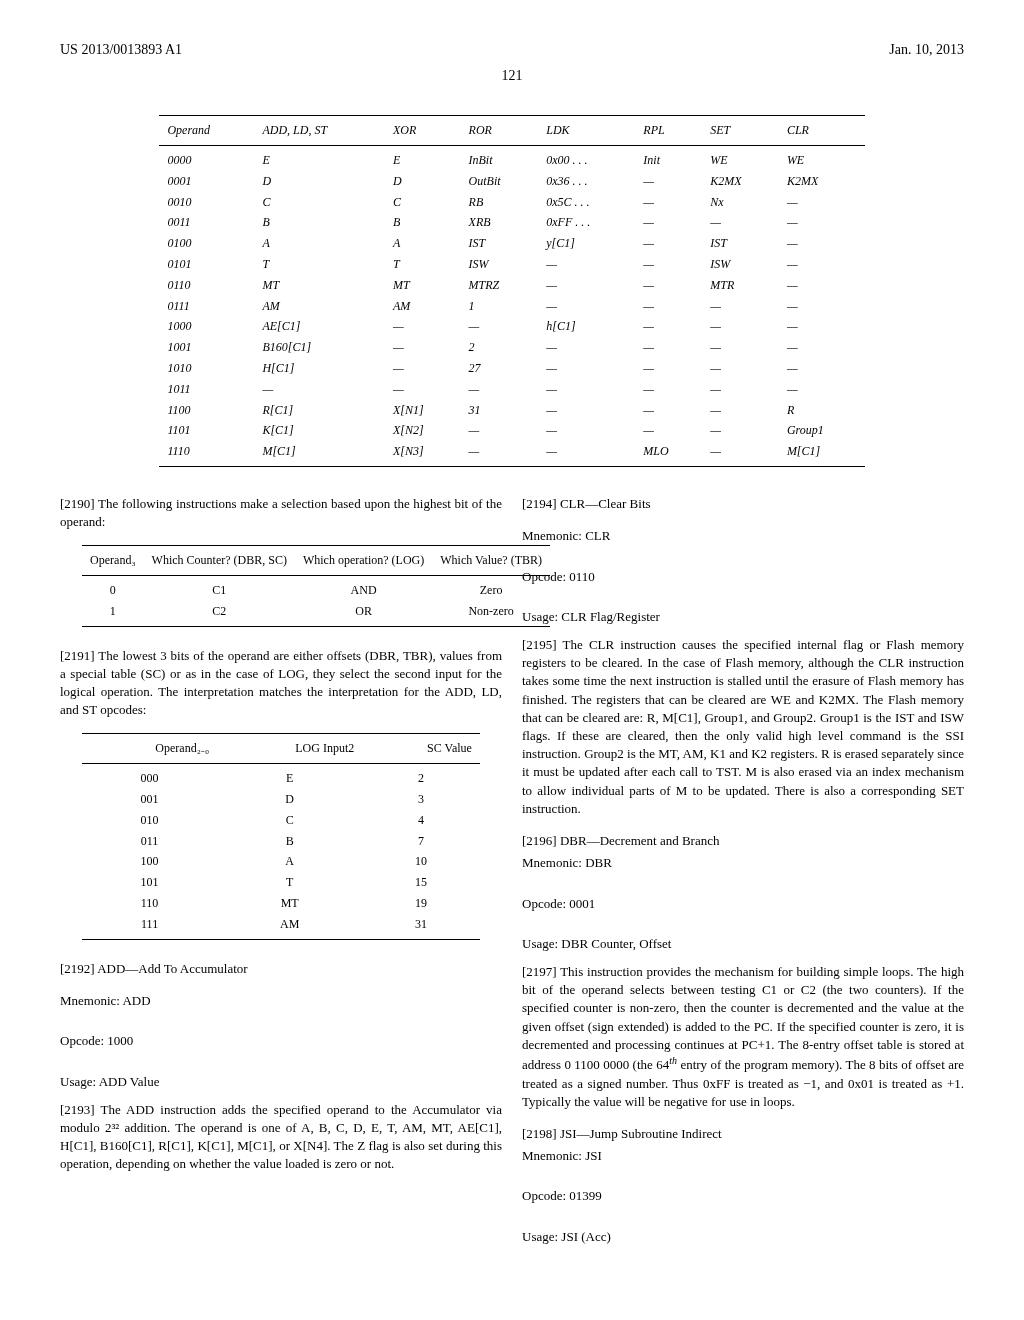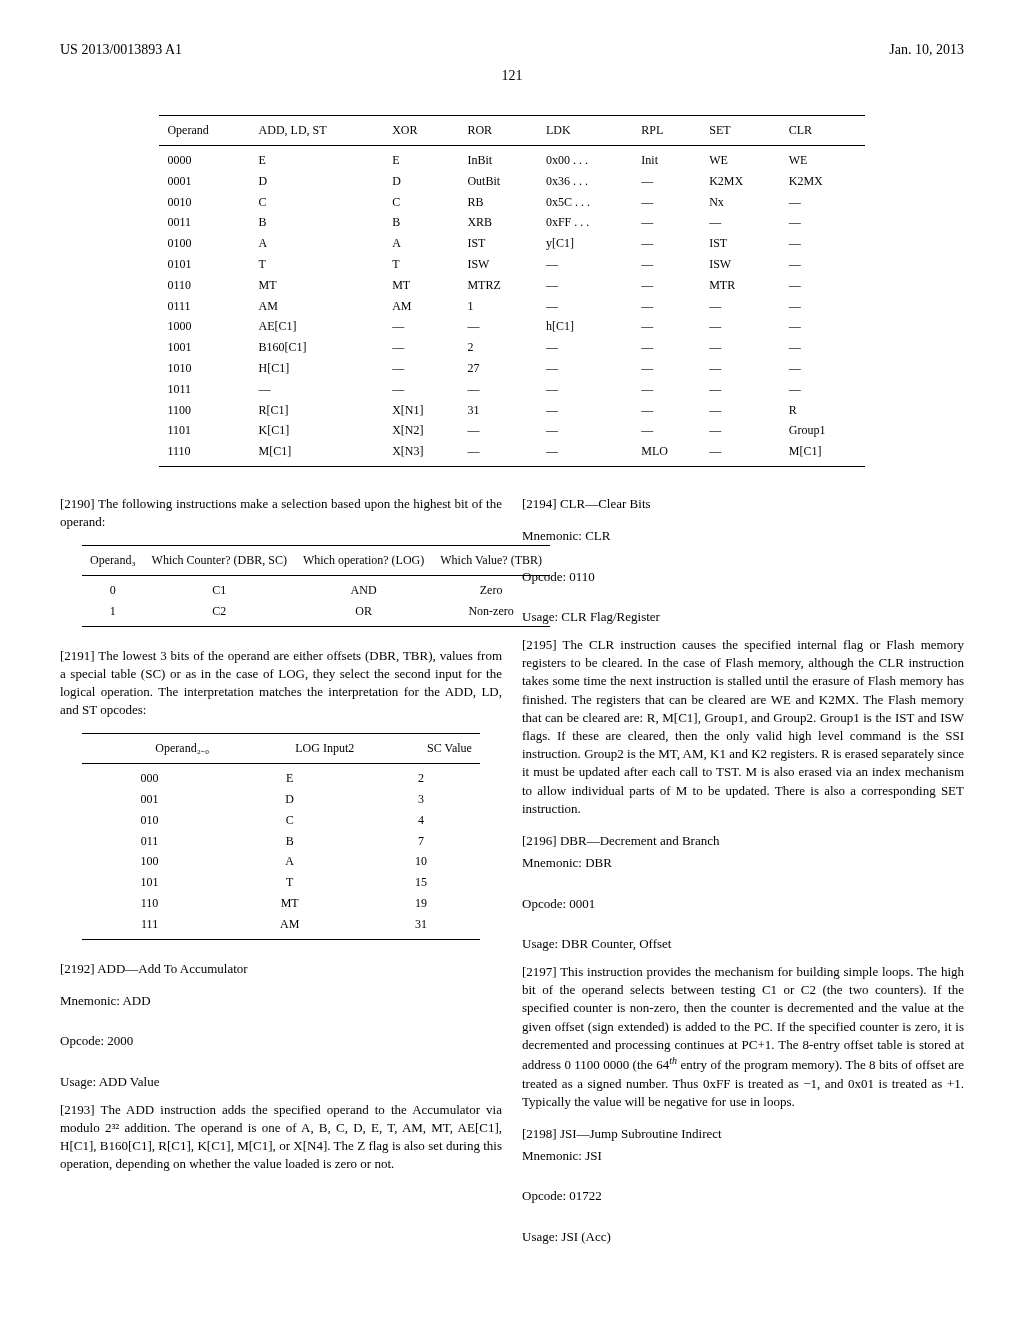--- a/index.html
+++ b/index.html
@@ -20,20 +20,21 @@
     margin-bottom: 6px;
   }
   .page-number {
     text-align: center;
     font-size: 14px;
     margin-bottom: 30px;
   }
   .main-table-wrap {
     width: 78%;
     margin: 0 auto 28px auto;
+    font-style: italic;
   }
   table.data {
     border-collapse: collapse;
     width: 100%;
     font-size: 12px;
   }
   table.data th, table.data td {
     padding: 2px 8px;
     text-align: left;
     white-space: nowrap;
@@ -345,21 +346,21 @@
               <td>AM</td>
               <td>31</td>
             </tr>
           </tbody>
       </table>
     </div>
 
     <p class="para">[2192]   ADD—Add To Accumulator</p>
     <div class="sec-block">
       <div class="sec-line">Mnemonic: ADD</div><br>
-      <div class="sec-line">Opcode: 2000</div><br>
+      <div class="sec-line">Opcode: 1000</div><br>
       <div class="sec-line">Usage: ADD Value</div>
     </div>
     <p class="para">[2193]   The ADD instruction adds the specified operand to the Accumulator via modulo 2³² addition. The operand is one of A, B, C, D, E, T, AM, MT, AE[C1], H[C1], B160[C1], R[C1], K[C1], M[C1], or X[N4]. The Z flag is also set during this operation, depending on whether the value loaded is zero or not.</p>
   </div>
 
   <div class="col">
     <p class="para">[2194]   CLR—Clear Bits</p>
     <div class="sec-block">
       <div class="sec-line">Mnemonic: CLR</div><br>
       <div class="sec-line">Opcode: 0110</div><br>
@@ -371,17 +372,17 @@
     <div class="sec-block">
       <div class="sec-line">Mnemonic: DBR</div><br>
       <div class="sec-line">Opcode: 0001</div><br>
       <div class="sec-line">Usage: DBR Counter, Offset</div>
     </div>
     <p class="para"><span>[2197]   This instruction provides the mechanism for building simple loops. The high bit of the operand selects between testing C1 or C2 (the two counters). If the specified counter is non-zero, then the counter is decremented and the value at the given offset (sign extended) is added to the PC. If the specified counter is zero, it is decremented and processing continues at PC+1. The 8-entry offset table is stored at address 0 1100 0000 (the 64</span><i><sup>th</sup></i><span> entry of the program memory). The 8 bits of offset are treated as a signed number. Thus 0xFF is treated as −1, and 0x01 is treated as +1. Typically the value will be negative for use in loops.</span></p>
 
     <p class="para" style="margin-bottom:4px">[2198]   JSI—Jump Subroutine Indirect</p>
     <div class="sec-block">
       <div class="sec-line">Mnemonic: JSI</div><br>
-      <div class="sec-line">Opcode: 01722</div><br>
+      <div class="sec-line">Opcode: 01399</div><br>
       <div class="sec-line">Usage: JSI (Acc)</div>
     </div>
   </div>
 </div>
 
 </body></html>

